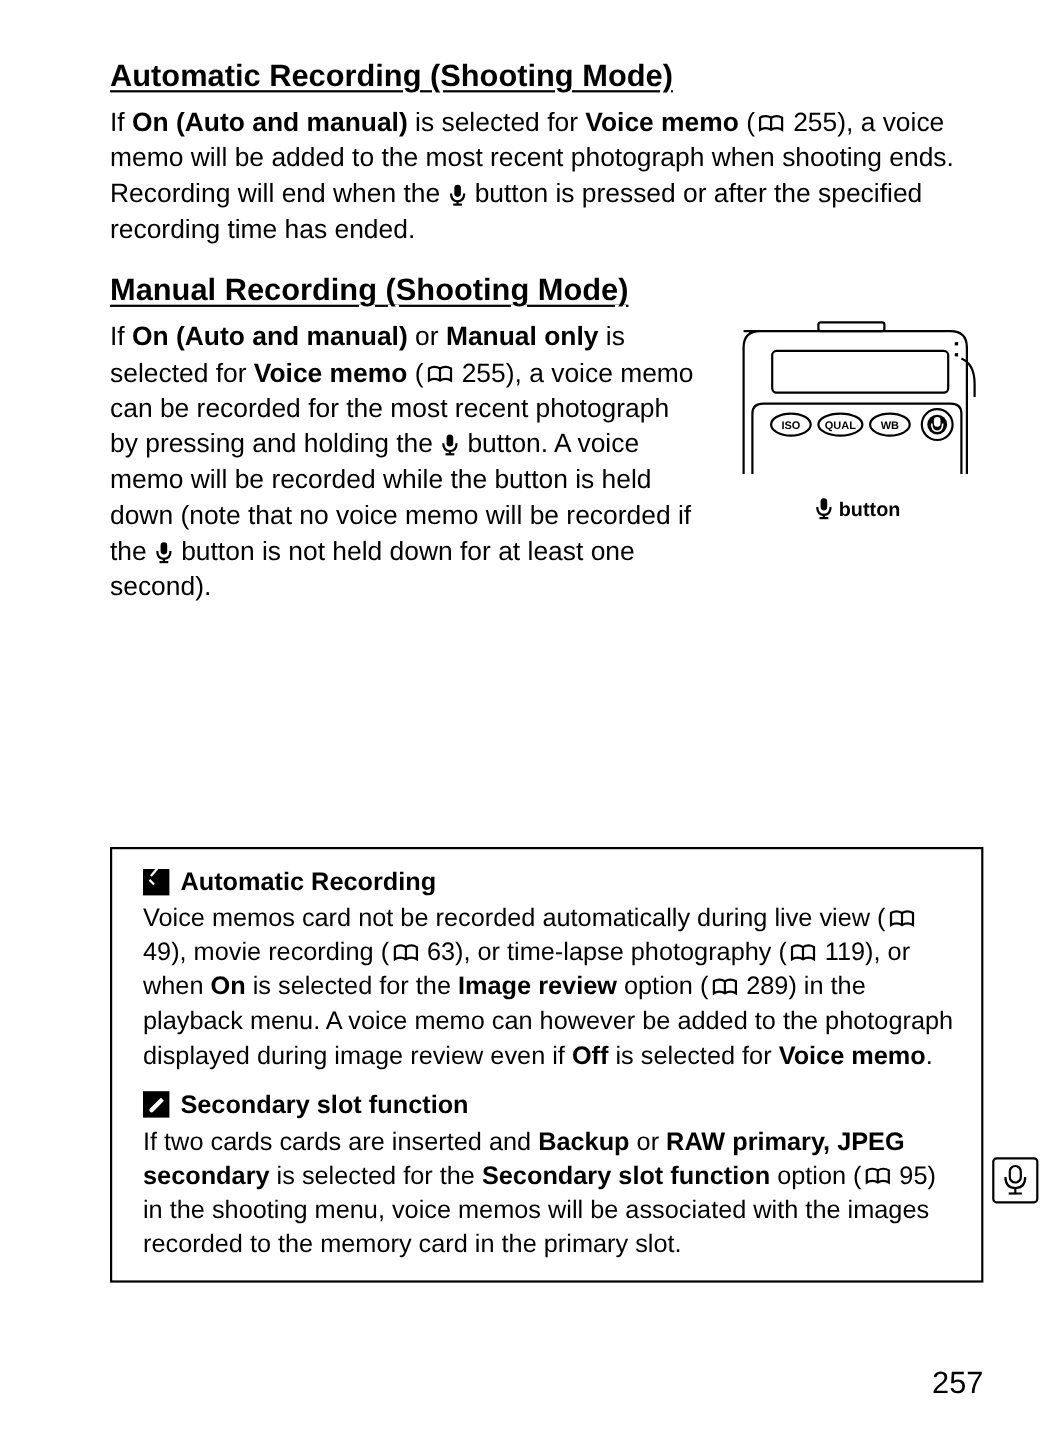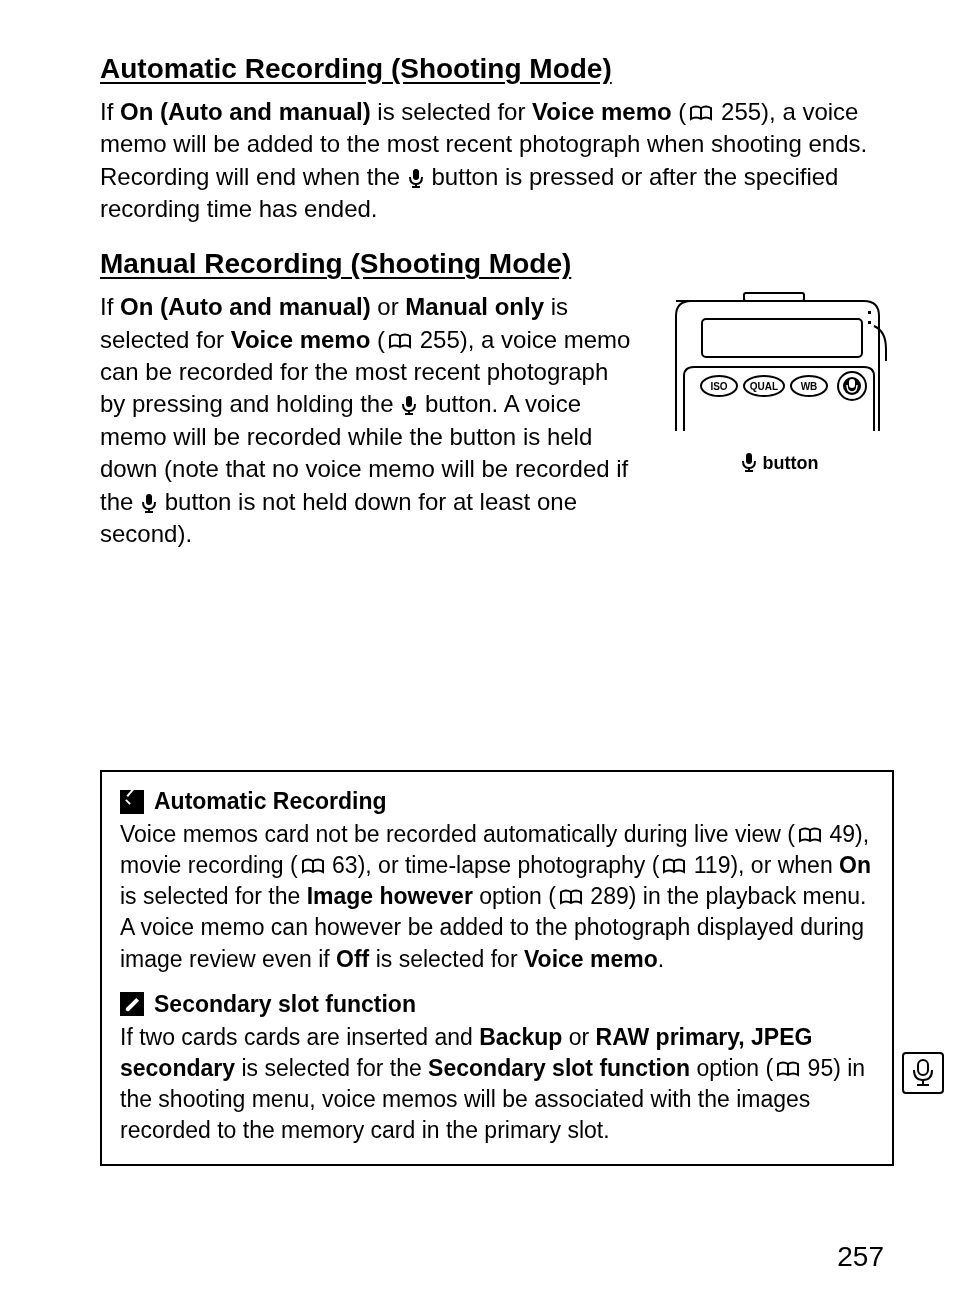--- a/index.html
+++ b/index.html
@@ -42,21 +42,21 @@
   .figwrap { width: 230px; text-align: center; }
   .fig {
     width: 225px;
     height: 150px;
     position: relative;
     border: 0;
   }
   .figcap { font-weight: 700; margin-top: 10px; font-size: 18px;}
   .notes {
     border: 2px solid #000;
-    padding: 14px 18px 18px 18px;
+    padding: 14px 18px 18px 28px;
     margin-top: 200px;
     font-size: 23px;
     line-height: 1.35;
   }
   .note-head {
     font-weight: 700;
     display: flex;
     align-items: center;
     gap: 10px;
     margin-bottom: 2px;
@@ -98,21 +98,21 @@
     left:4px; top:11px;
     width:16px; height:4px;
     background:#fff;
     transform: rotate(-45deg);
     border-radius: 2px 0 0 2px;
   }
   .note-body { margin-bottom: 14px; }
   .page-num {
     position: absolute;
     bottom: 38px;
-    right: 70px;
+    right: 60px;
     font-size: 28px;
     margin-left: 36px;
   }
   .side-tab {
     position: absolute;
     right: 10px;
     bottom: 220px;
     width: 42px;
     height: 42px;
     border: 2px solid #000;
@@ -210,21 +210,21 @@
     <span class="check-box"></span>
     <span>Automatic Recording</span>
   </div>
   <p class="note-body">
     <span>Voice memos card not be recorded automatically during live view (</span><span class="book-icon"><svg viewBox="0 0 22 16">
           <use href="#book"></use>
         </svg></span><span> 49), movie recording (</span><span class="book-icon"><svg viewBox="0 0 22 16">
           <use href="#book"></use>
         </svg></span><span> 63), or time-lapse photography (</span><span class="book-icon"><svg viewBox="0 0 22 16">
           <use href="#book"></use>
-        </svg></span><span> 119), or when </span><span class="bold">On</span><span> is selected for the </span><span class="bold">Image however</span><span> option (</span><span class="book-icon"><svg viewBox="0 0 22 16">
+        </svg></span><span> 119), or when </span><span class="bold">On</span><span> is selected for the </span><span class="bold">Image review</span><span> option (</span><span class="book-icon"><svg viewBox="0 0 22 16">
           <use href="#book"></use>
         </svg></span><span> 289) in the playback menu.  A voice memo can however be added to the photograph displayed during image review even if </span><span class="bold">Off</span><span> is selected for </span><span class="bold">Voice memo</span><span>.</span>
   </p>
 
   <div class="note-head">
     <span class="pencil-box"></span>
     <span>Secondary slot function</span>
   </div>
   <p>
     <span>If two cards cards are inserted and </span><span class="bold">Backup</span><span> or </span><span class="bold">RAW primary, JPEG secondary</span><span> is selected for the </span><span class="bold">Secondary slot function</span><span> option (</span><span class="book-icon"><svg viewBox="0 0 22 16">

